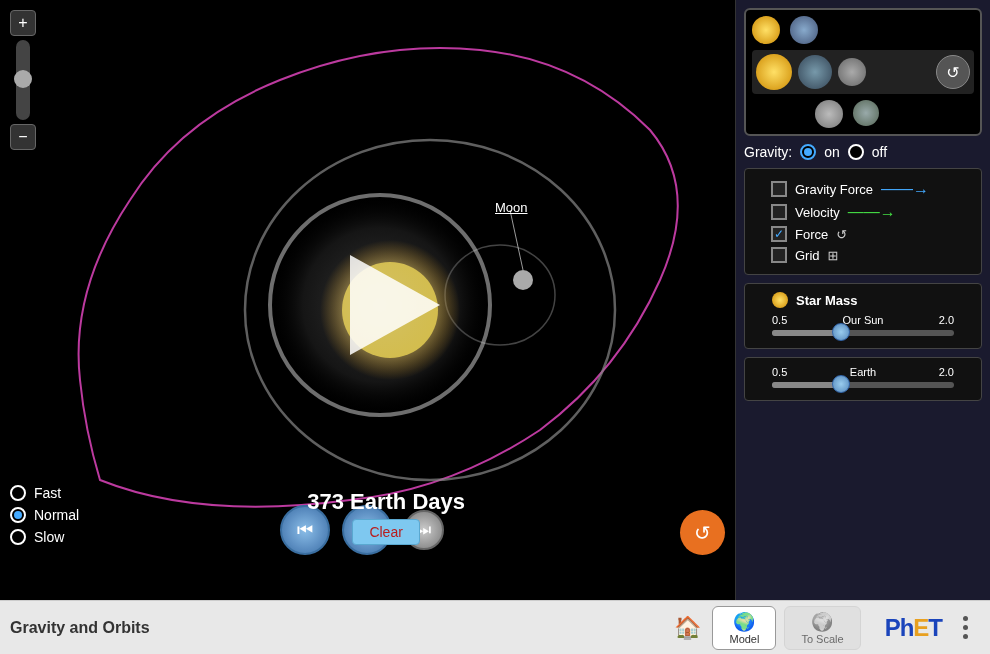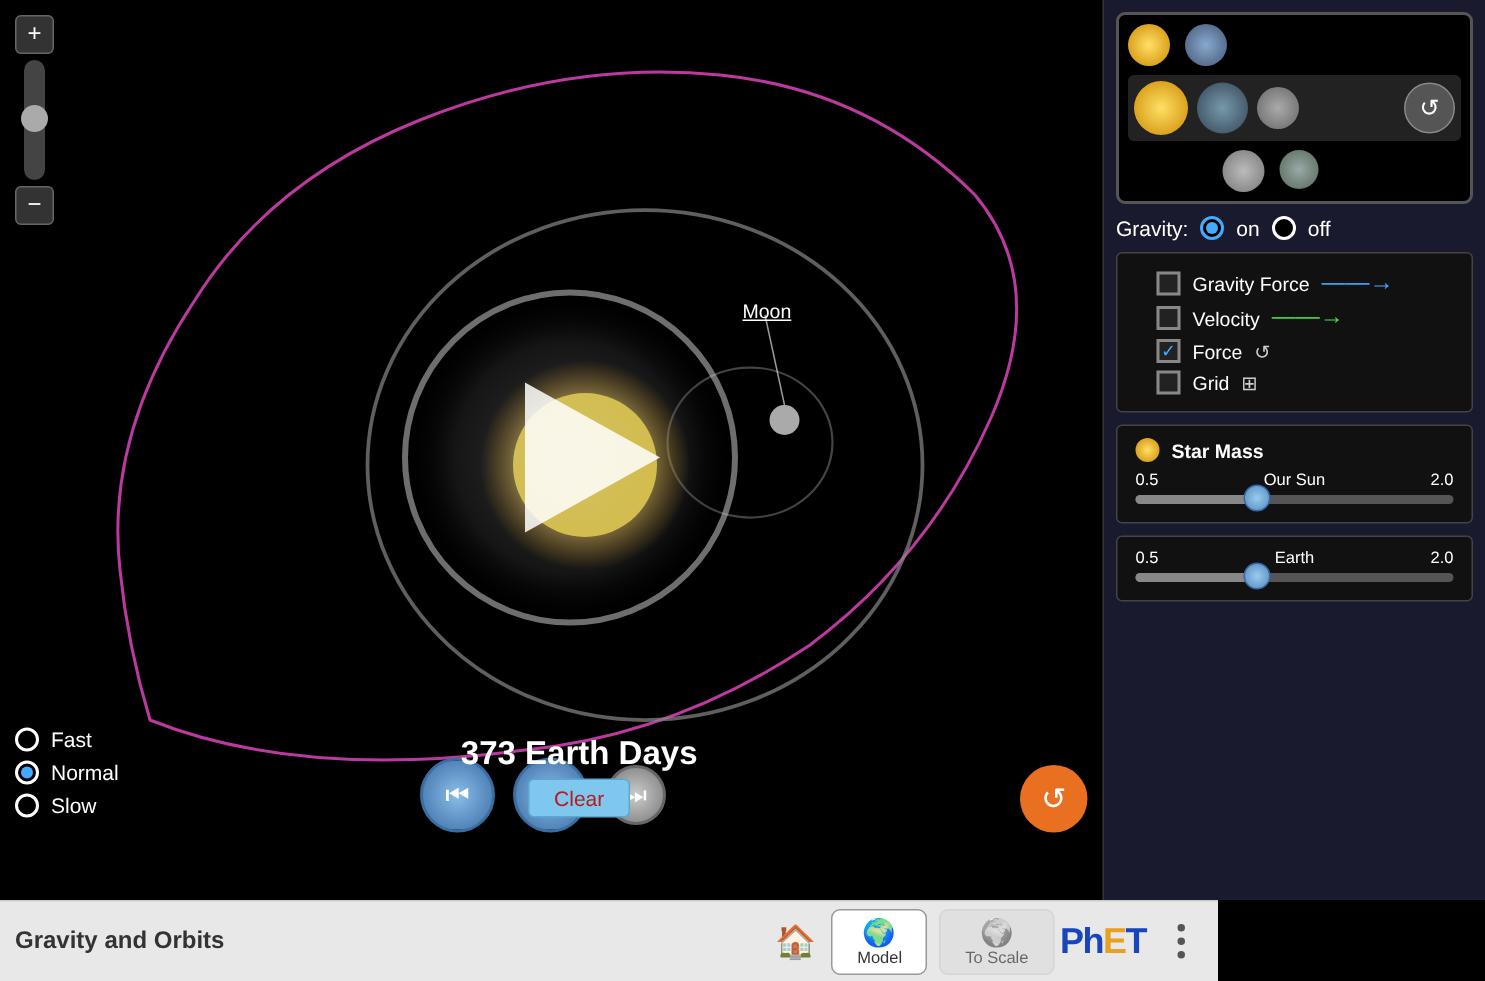--- a/index.html
+++ b/index.html
@@ -261,21 +261,21 @@
     .arrow-blue { color: #44aaff; font-size: 16px; }
     .arrow-green { color: #44dd44; font-size: 16px; }
     .path-icon { color: #ccc; font-size: 13px; }
     .grid-icon { color: #ccc; font-size: 13px; }
 
     
     .mass-section {
       background: #111;
       border: 1px solid #444;
       border-radius: 4px;
-      padding: 8px 12px;
+      padding: 8px 27px;
       margin-bottom: 8px;
     }
     .mass-title {
       display: flex; align-items: center; gap: 8px;
       color: #fff; font-size: 13px;
       font-weight: bold; margin-bottom: 6px;
     }
     .mass-planet-dot {
       width: 16px; height: 16px;
       border-radius: 50%;
@@ -311,21 +311,21 @@
       background: radial-gradient(circle, #99ccee 0%, #5588bb 100%);
       border-radius: 50%;
       border: 1px solid #3366aa;
       cursor: pointer;
     }
 
     
     #bottom-bar {
       position: absolute;
       left: 0; bottom: 0;
-      width: 812px; height: 54px;
+      width: 990px; height: 54px;
       background: #e8e8e8;
       display: flex; align-items: center;
       padding: 0 10px;
       border-top: 1px solid #ccc;
     }
     #app-title {
       font-size: 16px;
       color: #333;
       font-weight: bold;
       flex: 0 0 auto;
@@ -356,20 +356,21 @@
       background: #fff;
       border-color: #999;
     }
     .bottom-tab.inactive {
       background: #ddd;
       opacity: 0.7;
     }
     .tab-icon { font-size: 18px; }
     .tab-label { font-size: 11px; color: #333; }
     #phet-logo {
+      margin-left: 20px;
       font-size: 24px;
       font-weight: bold;
       color: #1a44bb;
       letter-spacing: -1px;
     }
     .phet-h { color: #e8a020; }
     #bottom-menu {
       width: 30px; height: 30px;
       display: flex; flex-direction: column; justify-content: center; gap: 4px;
       cursor: pointer; margin-left: 8px;

